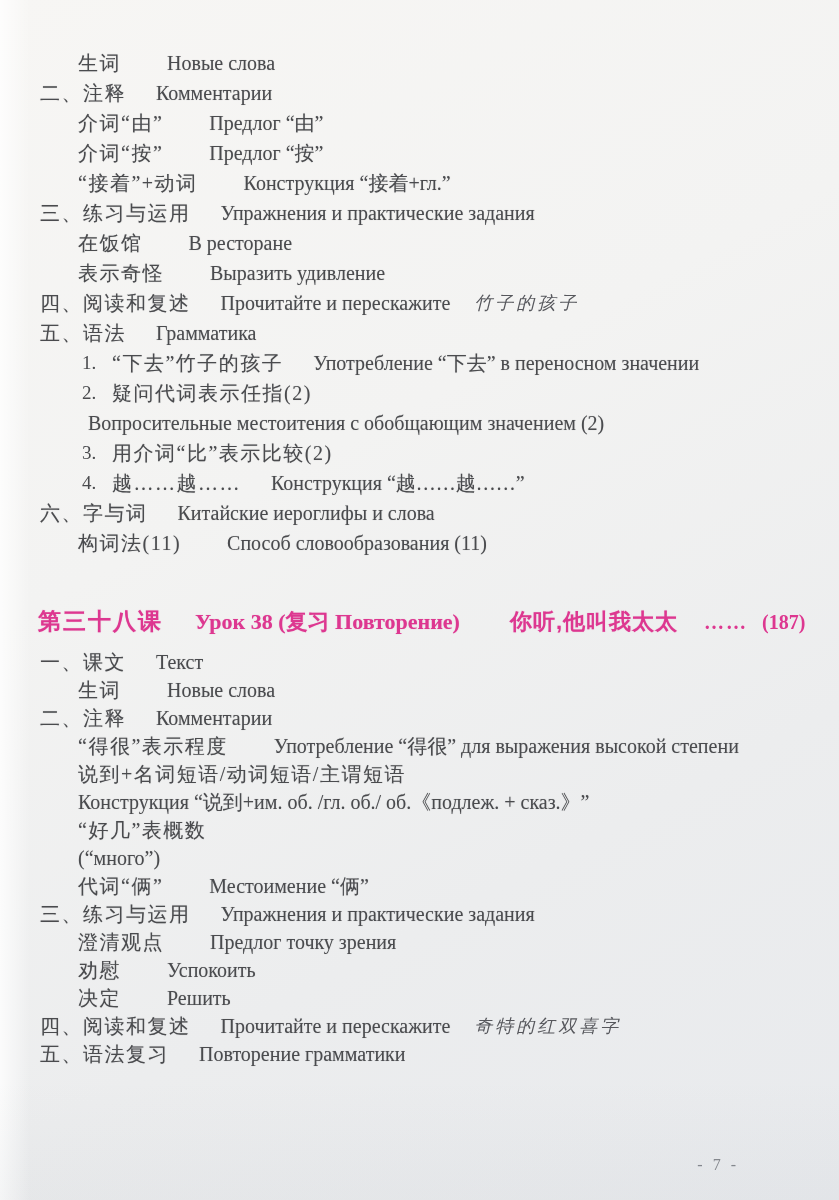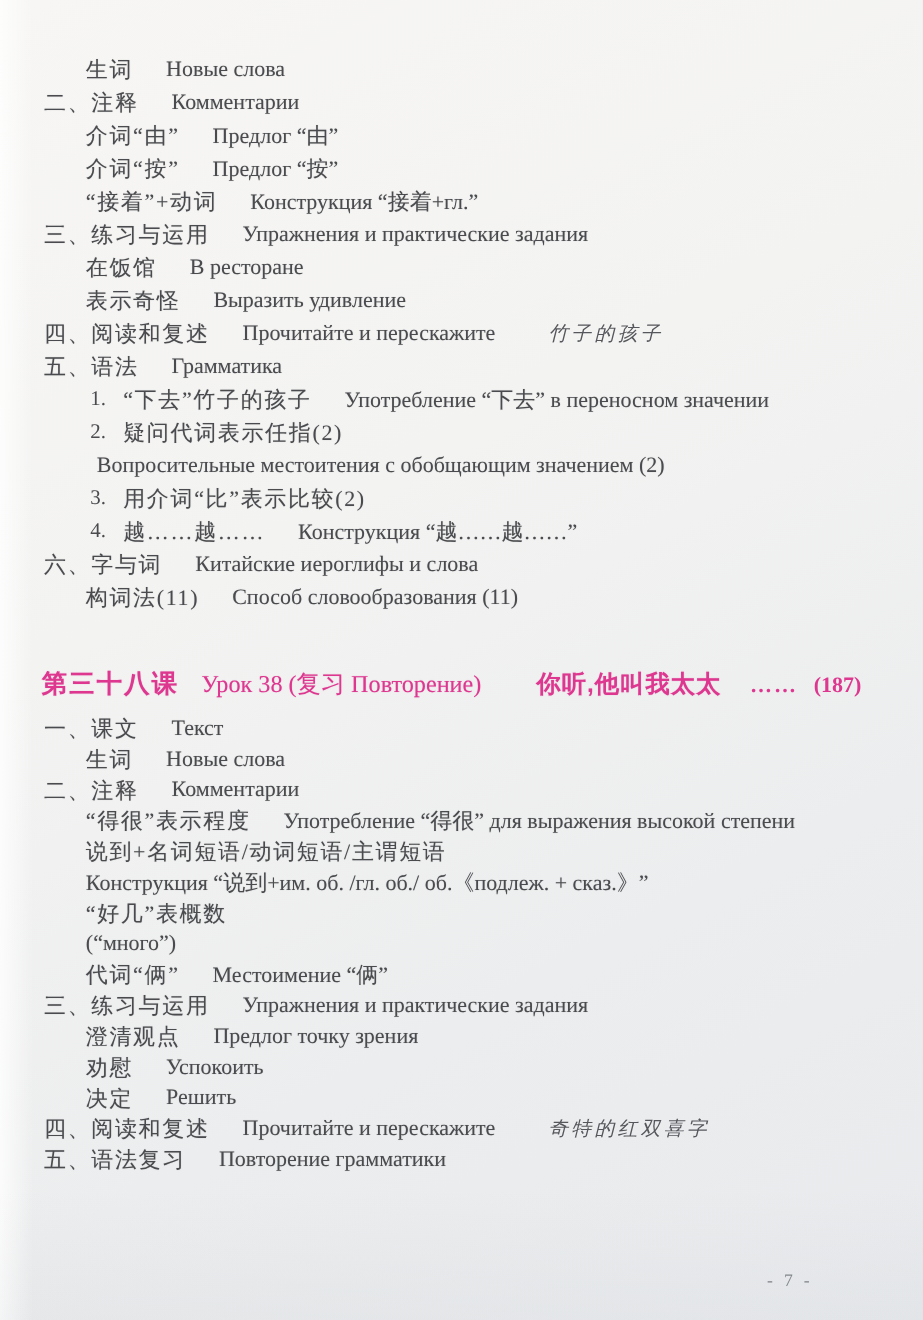--- a/index.html
+++ b/index.html
@@ -23,40 +23,40 @@
     pointer-events:none;
   }
 
   .toc { position:absolute; left:40px; right:20px; }
   #toc-top    { top:48px;  }
   #toc-bottom { top:648px; }
 
   .row { height:30px; display:flex; align-items:center; white-space:nowrap; }
   #toc-bottom .row { height:28px; }
   .indent1 { margin-left:0; }
-  .indent2 { margin-left:38px; }
+  .indent2 { margin-left:38px;gap:16px; }
   .indent3 { margin-left:42px; }
   .indent4 { margin-left:48px; }
 
   .num   { display:inline-block; width:30px; font-size:19px; color:#4a4b4e; }
   .zh    { font-size:20px; letter-spacing:1.5px; margin-right:30px;
            text-shadow:0 0 1px rgba(74,75,78,.3); }
   .ru    { font-size:20px; text-shadow:0 0 1px rgba(74,75,78,.3); }
-  .extra { margin-left:48px; font-style:italic; font-size:18px; color:#56575c;
+  .extra { margin-left:24px; font-style:italic; font-size:18px; color:#56575c;
            letter-spacing:3px; font-family:"DejaVu Serif",serif; }
 
   .lesson-header {
     position:absolute; left:38px; top:606px; right:10px;
     white-space:nowrap; color:#dd3790;
   }
   .lh-zh    { font-family:"Liberation Sans","DejaVu Sans",sans-serif;
               font-size:23px; font-weight:bold; letter-spacing:2px;
               text-shadow:0 0 1px rgba(221,55,144,.4); }
   .lh-ru    { font-family:"Liberation Serif","DejaVu Serif",serif;
-              font-size:22px; font-weight:normal; margin-left:16px;
+              font-size:22px; font-weight:bold; margin-left:28px;
               text-shadow:0 0 1px rgba(221,55,144,.4); }
   .lh-title { font-family:Liberation Sans, sans-serif;
               font-size:22px; font-weight:bold; margin-left:46px; letter-spacing:1px;
               text-shadow:0 0 1px rgba(221,55,144,.4); }
   .lh-dots  { font-size:20px; font-weight:bold; margin-left:22px; letter-spacing:2px; }
   .lh-ref   { font-size:20px; font-weight:bold; margin-left:10px; }
 
   .page-number {
     position:absolute; right:100px; bottom:26px;
     font-size:16px; color:#84878d; letter-spacing:3px;

